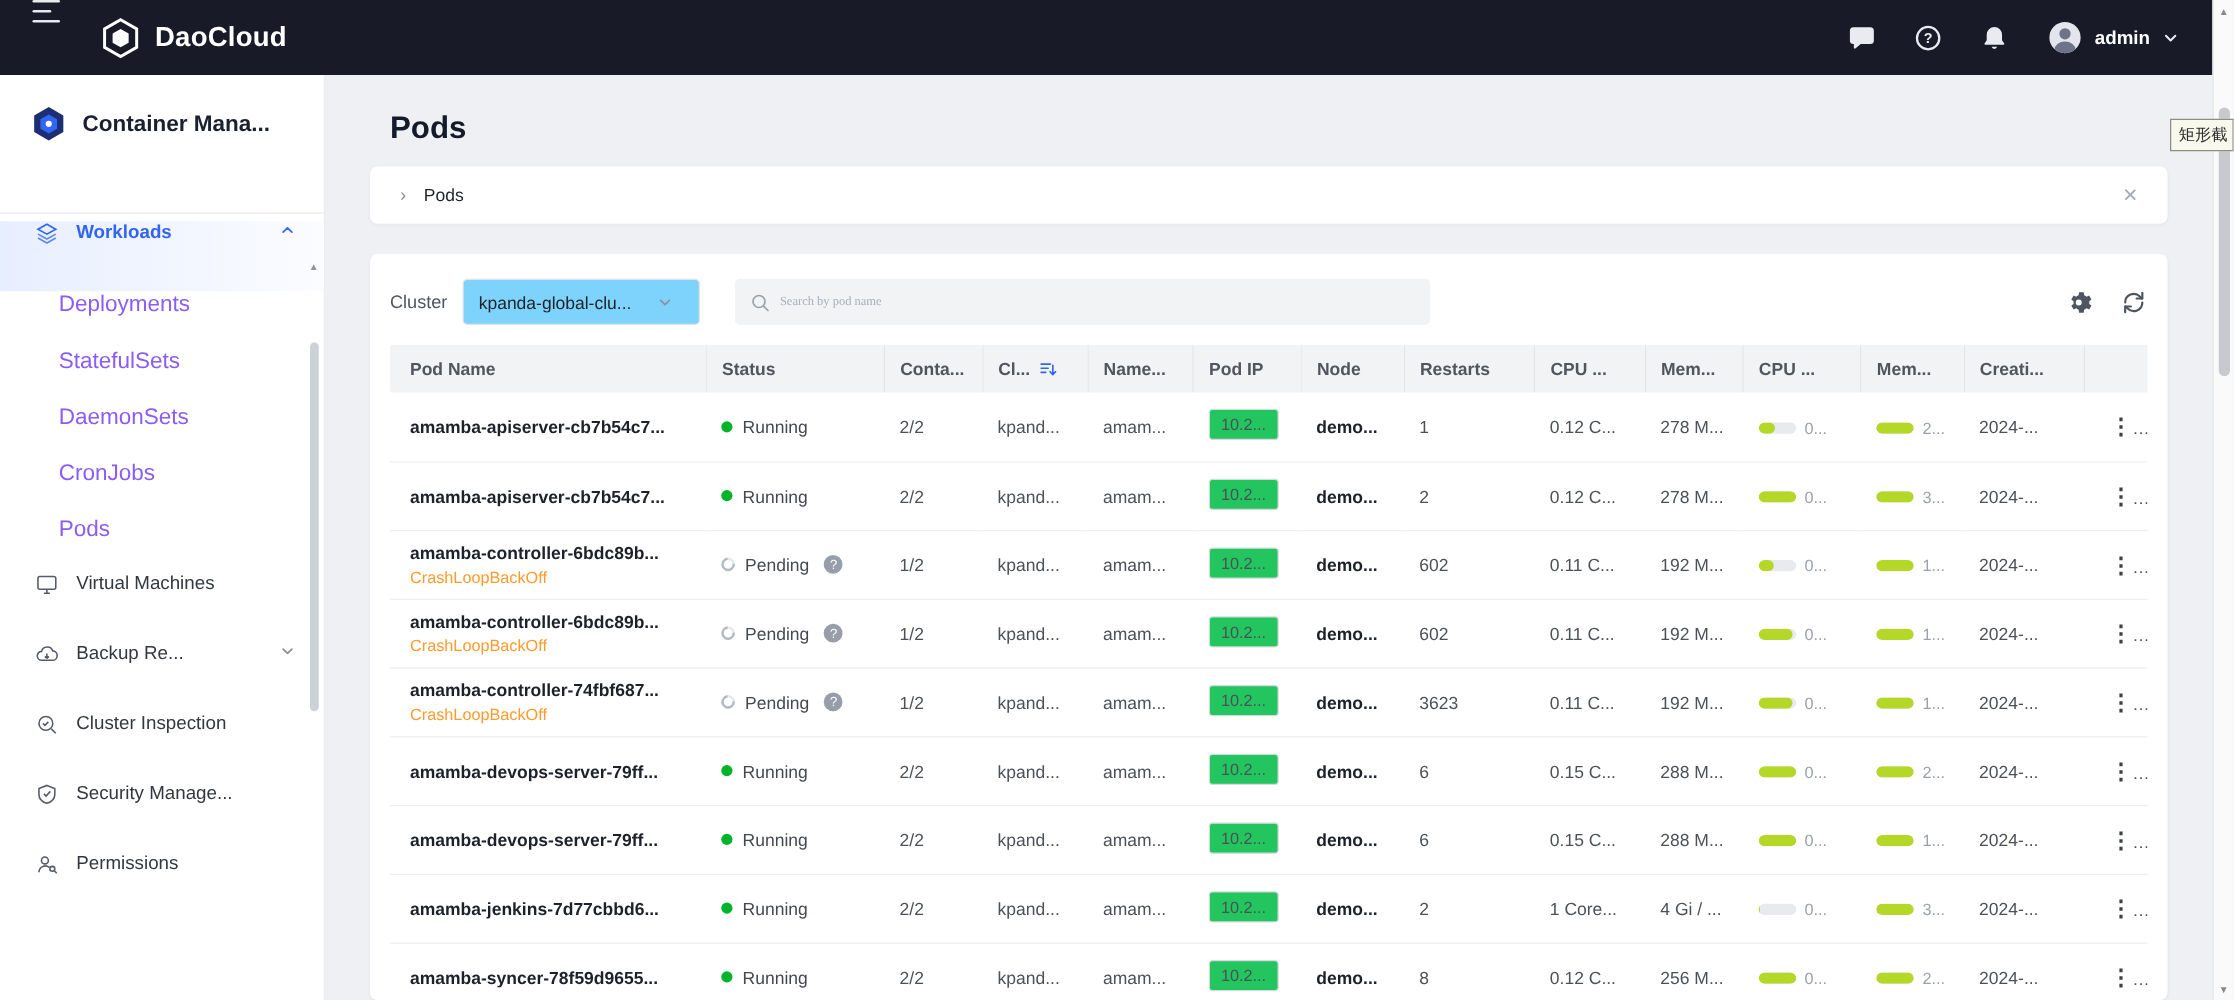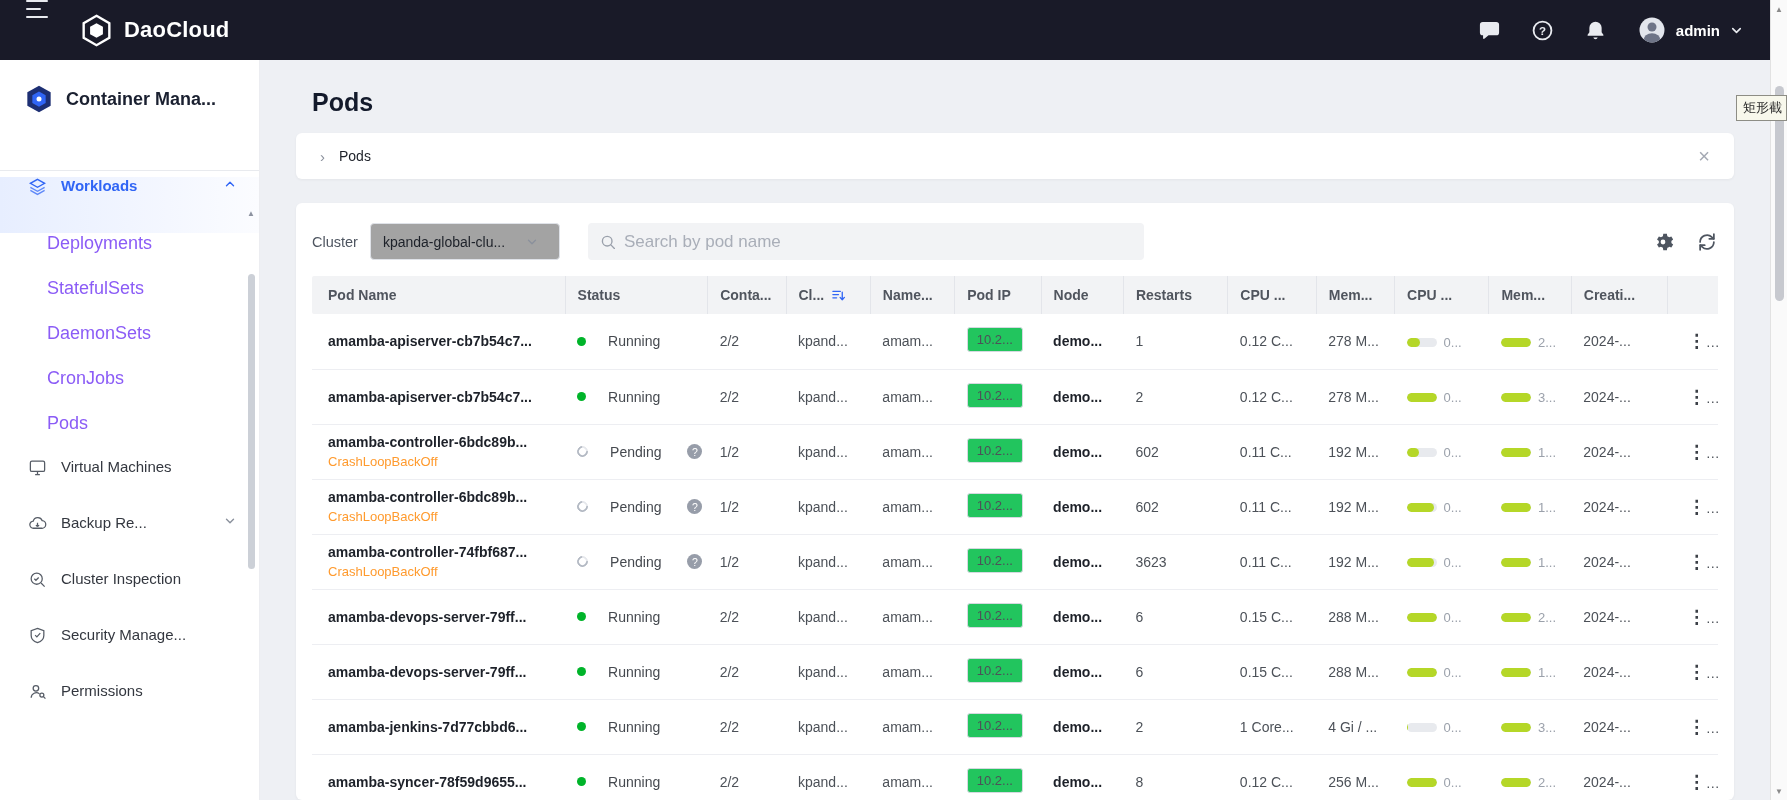--- a/index.html
+++ b/index.html
@@ -44,39 +44,39 @@
   .breadcrumb-card{background:#fff;border-radius:6px;height:46px;display:flex;align-items:center;padding:0 24px;box-shadow:0 1px 3px rgba(31,35,41,.05)}
   .bc-caret{color:#8a909c;font-size:15px;margin-right:14px}
   .bc-item{font-size:14px;color:#1d2129;cursor:pointer}
   .bc-close{margin-left:auto;color:#a4a9b3;font-size:20px;line-height:1;cursor:pointer}
 
   .content-card{background:#fff;border-radius:6px;margin-top:24px;flex:1;padding:20px 16px 0;position:relative;box-shadow:0 1px 3px rgba(31,35,41,.05);overflow:hidden}
 
   
   .toolbar{display:flex;align-items:center}
   .cluster-label{color:#4e5560;font-size:14.5px;margin-right:12px}
-  .cluster-select{width:190px;height:37px;border:1px solid #dfe2e8;border-radius:4px;background:#a3a3a3;display:flex;align-items:center;padding:0 20px 0 12px;cursor:pointer}
+  .cluster-select{width:190px;height:37px;border:1px solid #dfe2e8;border-radius:4px;background:#7dd3fc;display:flex;align-items:center;padding:0 20px 0 12px;cursor:pointer}
   .cluster-value{flex:1;font-size:14px;color:#1d2129;white-space:nowrap;overflow:hidden;text-overflow:ellipsis}
   .search-box{margin-left:28px;width:556px;height:37px;background:#f2f3f5;border-radius:4px;display:flex;align-items:center;padding:0 12px;gap:8px}
-  .search-box input{flex:1;border:none;outline:none;background:transparent;font-size:17px;color:#be185d;font-family:Liberation Sans, sans-serif}
+  .search-box input{flex:1;border:none;outline:none;background:transparent;font-size:10px;color:#be185d;font-family:Liberation Serif, serif}
   .search-box input::placeholder{color:#a9aeb8}
   .toolbar-spacer{flex:1}
   .tool-btn{width:22px;height:22px;cursor:pointer;margin-left:22px}
 
   
   table{width:100%;border-collapse:collapse;table-layout:fixed;margin-top:16px}
   thead th{background:#f2f3f5;height:38px;font-weight:700;font-size:14px;color:#50555e;text-align:left;padding:0 12px;white-space:nowrap;overflow:hidden}
   thead th + th{border-left:1px solid #e3e5ea}
   thead th:first-child{padding-left:16px;border-radius:2px 0 0 2px}
   .th-inner{display:flex;align-items:center;gap:7px}
   tbody td{height:55px;border-bottom:1px solid #edeef2;padding:0 12px;font-size:14px;color:#4c5158;white-space:nowrap;overflow:hidden;text-overflow:ellipsis;vertical-align:middle}
   tbody td:first-child{padding-left:16px}
   .pod-name{font-weight:700;color:#1d2129;font-size:14px;cursor:pointer;white-space:nowrap;overflow:hidden;text-overflow:ellipsis}
   .pod-warning{color:#ff9a2d;font-size:13px;margin-top:4px;white-space:nowrap;overflow:hidden;text-overflow:ellipsis}
-  .status-wrap{display:flex;align-items:center;gap:22px}
+  .status-wrap{display:flex;align-items:center;gap:8px}
   .status-indicator{width:9px;height:9px;border-radius:50%;flex-shrink:0}
   .status-indicator.running{background:#00b42a}
   .status-indicator.pending{width:11px;height:11px;background:transparent;border:2px solid #b4bac4;border-top-color:#e6e8ec;transform:rotate(40deg)}
   .status-text{color:#45494f}
   .status-help{width:15px;height:15px;border-radius:50%;background:#979da9;color:#fff;font-size:10.5px;display:flex;align-items:center;justify-content:center;margin-left:4px;cursor:pointer;flex-shrink:0}
   .ip-tag{display:inline-block;border:1px solid #d5d9e0;border-radius:3px;padding:4px 9px;font-size:13px;color:#4c5158;background:#22c55e;max-width:100%;overflow:hidden;text-overflow:ellipsis}
   .node-link{font-weight:700;color:#1d2129;cursor:pointer}
   .pill{display:inline-block;width:30px;height:9px;border-radius:5px;background:#e8eaee;overflow:hidden;vertical-align:middle}
   .pill-fill{display:block;height:100%;background:#b5d728;border-radius:5px}
   .pill-label{margin-left:7px;color:#9ba1ab;font-size:13px;vertical-align:middle}

